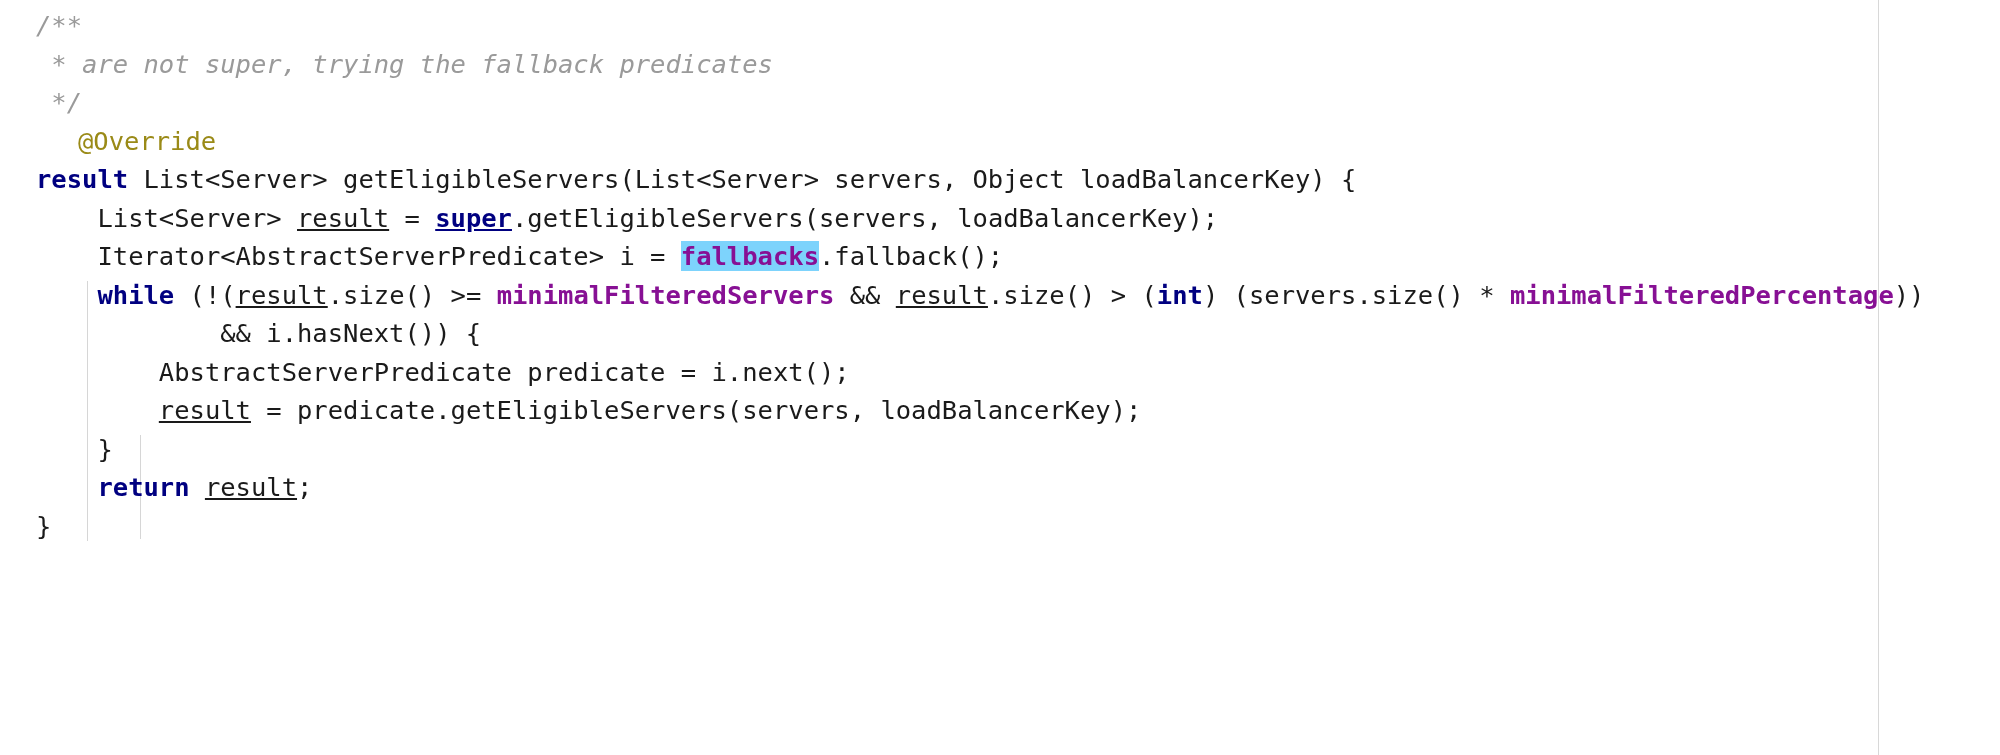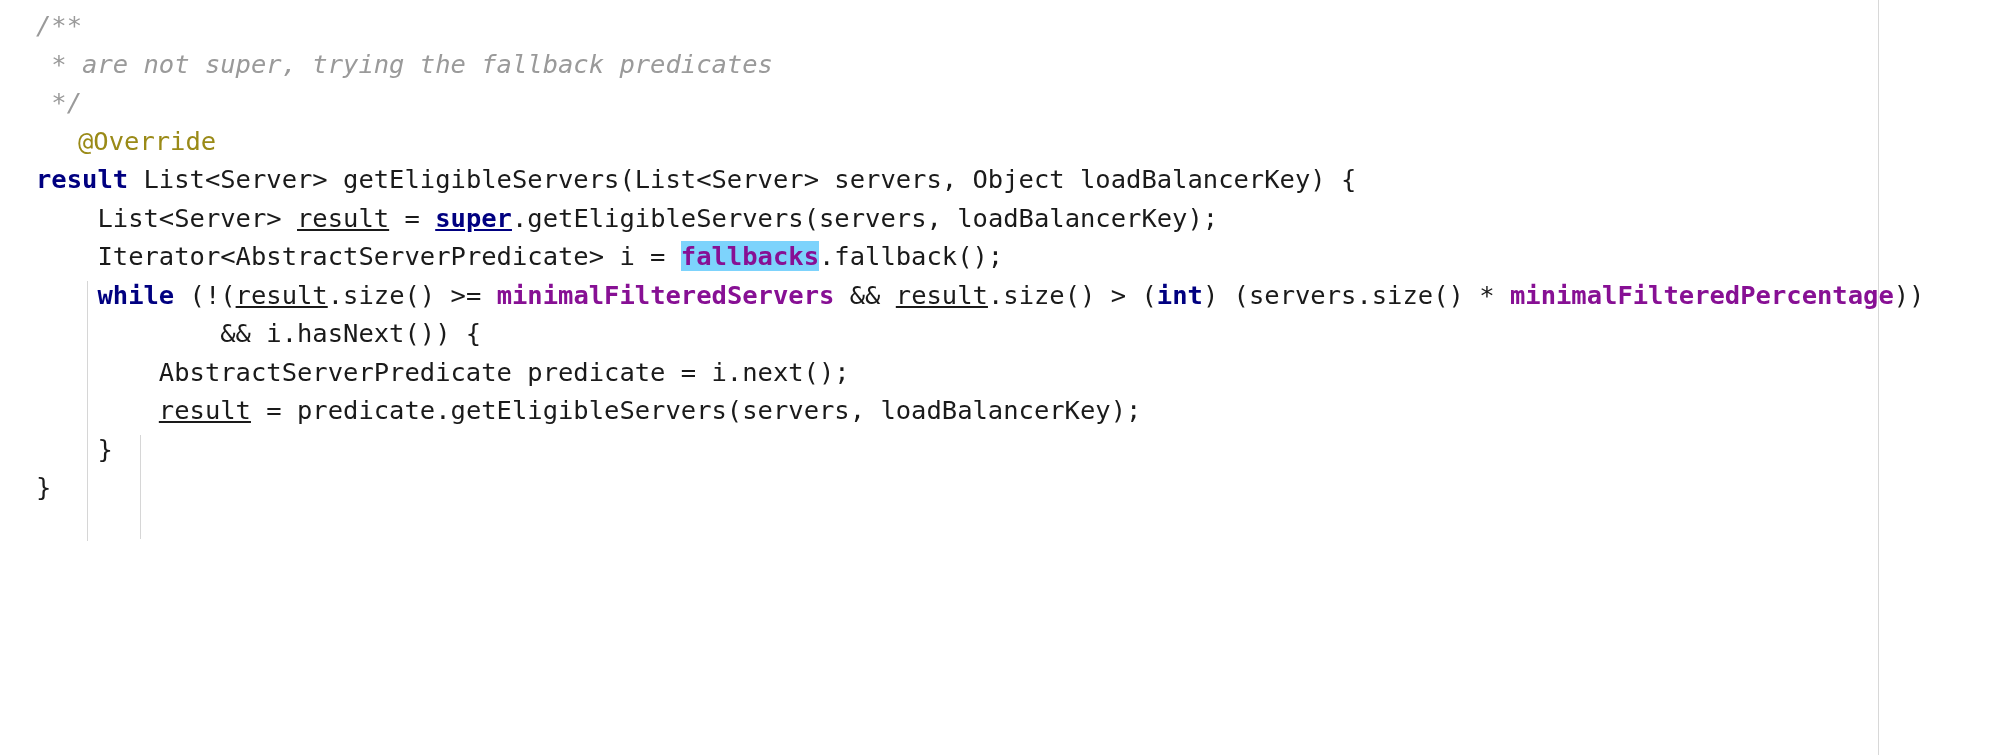--- a/index.html
+++ b/index.html
@@ -121,17 +121,18 @@
     <div class="line"><span class="pl">    </span><span class="kw">while</span><span class="pl"> (!(</span><span class="loc">result</span><span class="pl">.size() &gt;= </span><span class="fld">minimalFilteredServers</span><span class="pl"> &amp;&amp; </span><span class="loc">result</span><span class="pl">.size() &gt; (</span><span class="kw">int</span><span class="pl">) (servers.size() * </span><span class="fld">minimalFilteredPercentage</span><span class="pl">))</span></div>
 
     <div class="line"><span class="pl">            </span><span class="pl">&amp;&amp; i.hasNext()) {</span></div>
 
     <div class="line"><span class="pl">        </span><span class="pl">AbstractServerPredicate predicate = i.next();</span></div>
 
     <div class="line"><span class="pl">        </span><span class="loc">result</span><span class="pl"> = predicate.getEligibleServers(servers, loadBalancerKey);</span></div>
 
     <div class="line"><span class="pl">    </span><span class="pl">}</span></div>
 
+    <div class="line"><span class="pl">    </span><span class="kw">return</span><span class="pl"> </span><span class="loc">result</span><span class="pl">;</span></div>
 
     <div class="line"><span class="pl">}</span></div>
 
   </div>
 </div>
 
 </body></html>

